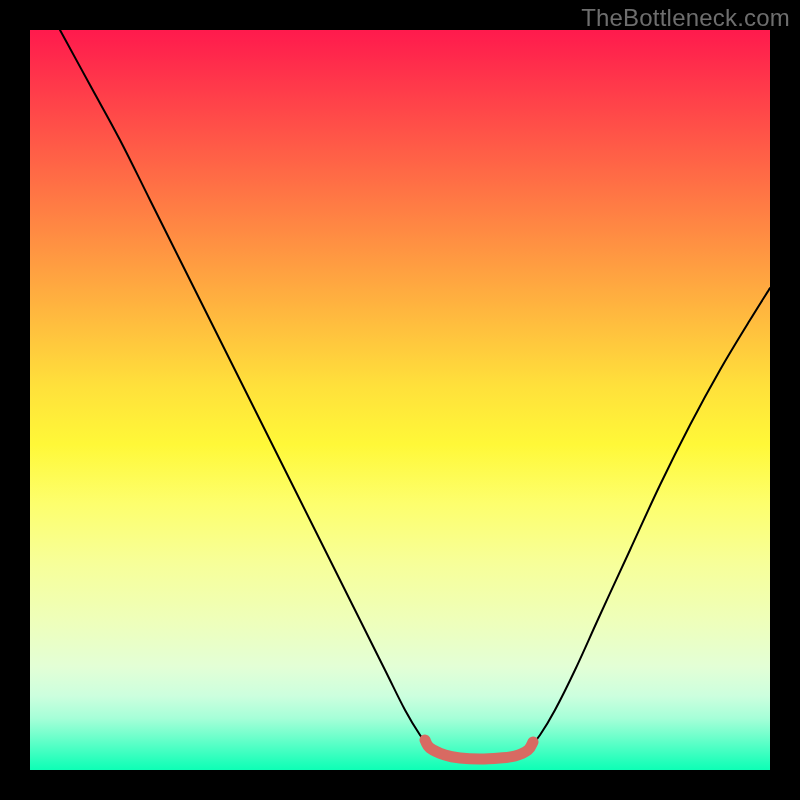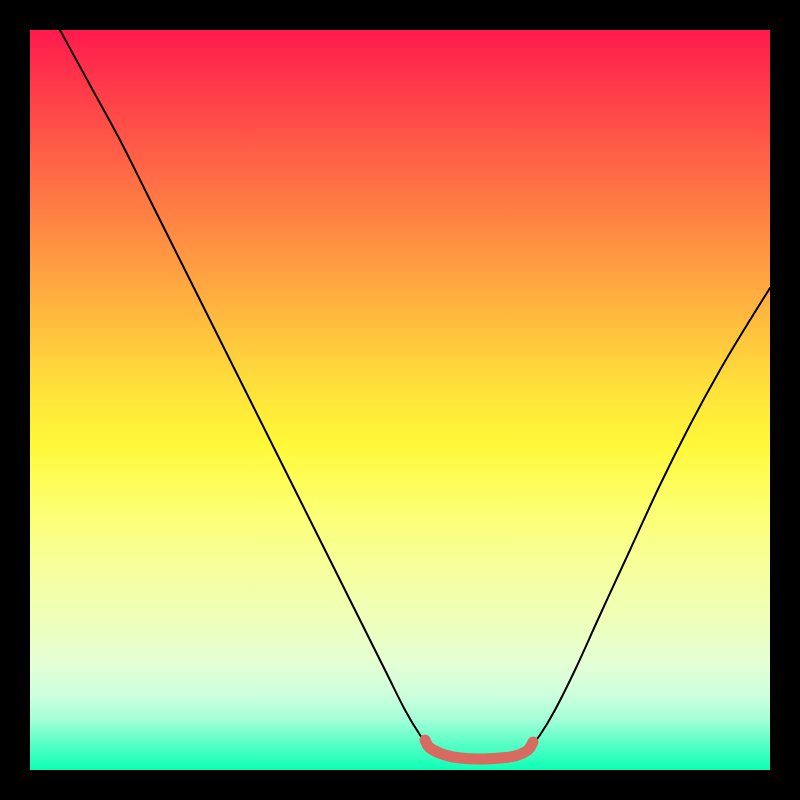--- a/index.html
+++ b/index.html
@@ -66,20 +66,21 @@
   svg.curves {
     position: absolute;
     left: 0;
     top: 0;
   }
 </style>
 </head>
 <body>
 
 <div class="frame">
+  <div class="watermark">TheBottleneck.com</div>
   <div class="plot">
     <div class="gradient"></div>
     <svg class="curves" width="740" height="740" viewBox="0 0 740 740">
       <path id="curve-left" fill="none" stroke-width="2" stroke-linecap="round" d="M 30 0 C 35.4 9.9, 49.2 35.2, 60 55 C 70.8 74.8, 79.2 89.3, 90 110 C 100.8 130.7, 109.2 148.4, 120 170 C 130.8 191.6, 139.2 208.4, 150 230 C 160.8 251.6, 169.2 268.4, 180 290 C 190.8 311.6, 199.2 328.4, 210 350 C 220.8 371.6, 229.2 388.4, 240 410 C 250.8 431.6, 259.2 448.4, 270 470 C 280.8 491.6, 289.2 508.4, 300 530 C 310.8 551.6, 320.1 570.2, 330 590 C 339.9 609.8, 346.9 623.8, 355 640 C 363.1 656.2, 368.7 668.3, 375 680 C 381.3 691.7, 385.5 698.2, 390 705 C 394.5 711.8, 398.2 715.7, 400 718" stroke="#000000"></path>
       <path id="curve-flat" fill="none" stroke-width="2" stroke-linecap="round" d="M 400 718 C 402.7 719.3, 409.6 723.2, 415 725 C 420.4 726.8, 423.7 727.3, 430 728 C 436.3 728.7, 442.8 729.0, 450 729 C 457.2 729.0, 463.7 728.5, 470 728 C 476.3 727.5, 480.0 727.4, 485 726 C 490.0 724.6, 495.7 721.1, 498 720" stroke="#000000"></path>
       <path id="curve-right" fill="none" stroke-width="2" stroke-linecap="round" d="M 498 720 C 500.2 717.3, 505.1 712.2, 510 705 C 514.9 697.8, 518.7 691.7, 525 680 C 531.3 668.3, 536.9 657.1, 545 640 C 553.1 622.9, 560.1 606.6, 570 585 C 579.9 563.4, 589.2 543.4, 600 520 C 610.8 496.6, 619.2 477.5, 630 455 C 640.8 432.5, 649.2 415.7, 660 395 C 670.8 374.3, 679.2 358.9, 690 340 C 700.8 321.1, 711.0 304.8, 720 290 C 729.0 275.2, 736.4 263.8, 740 258" stroke="#000000"></path>
       <path id="accent" fill="none" stroke-width="11" stroke-linecap="round" stroke-linejoin="round" d="M 395 710 C 395.9 711.4, 396.4 715.3, 400 718 C 403.6 720.7, 409.6 723.2, 415 725 C 420.4 726.8, 423.7 727.3, 430 728 C 436.3 728.7, 442.8 729.0, 450 729 C 457.2 729.0, 463.7 728.5, 470 728 C 476.3 727.5, 480.0 727.4, 485 726 C 490.0 724.6, 494.8 722.5, 498 720 C 501.2 717.5, 502.1 713.4, 503 712" stroke="#d86a62"></path>
     </svg>
   </div>
 </div>

